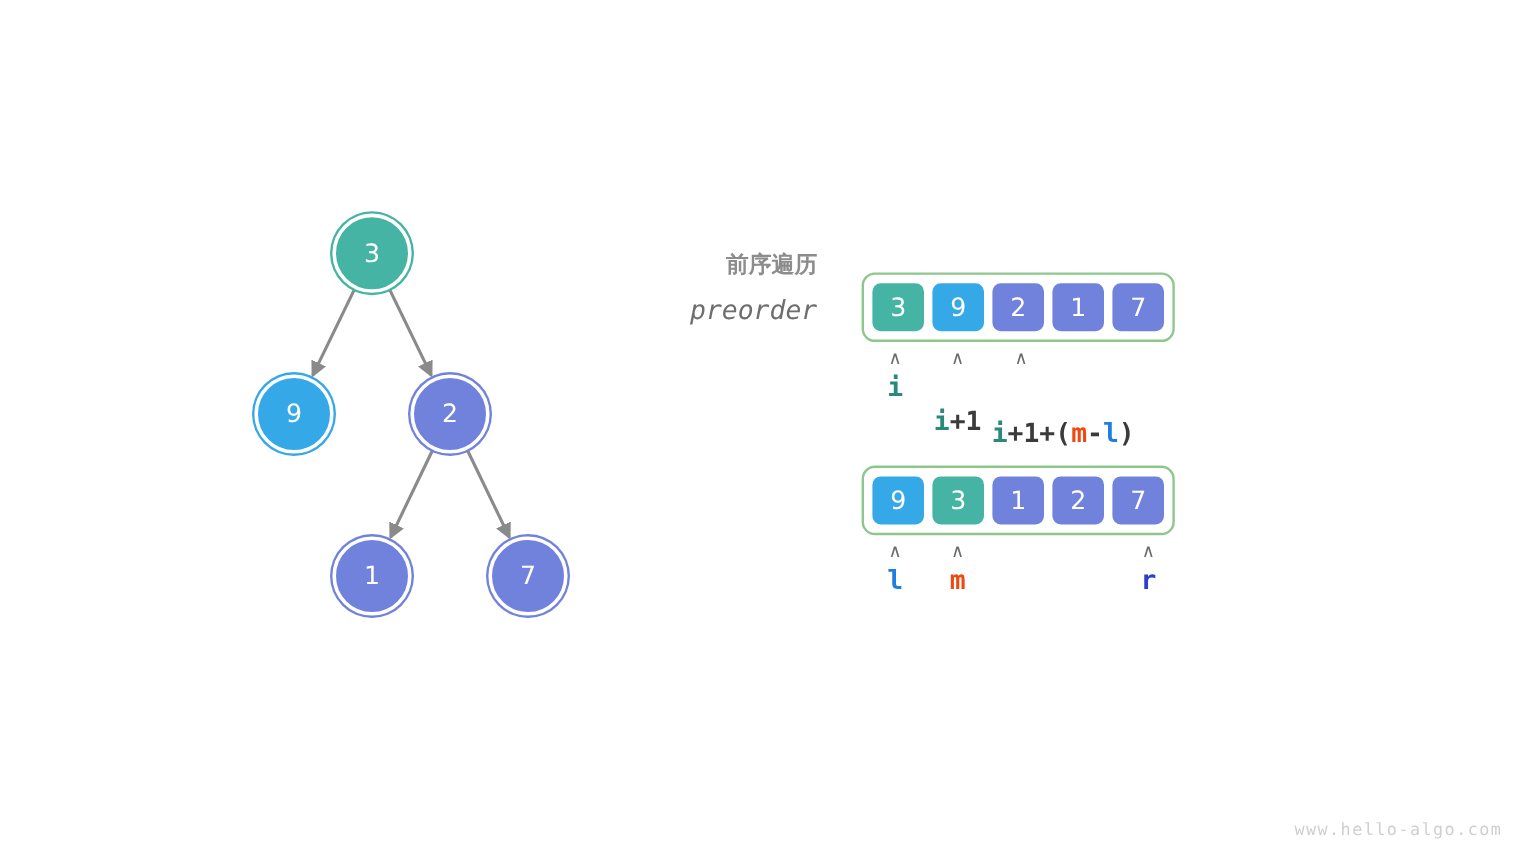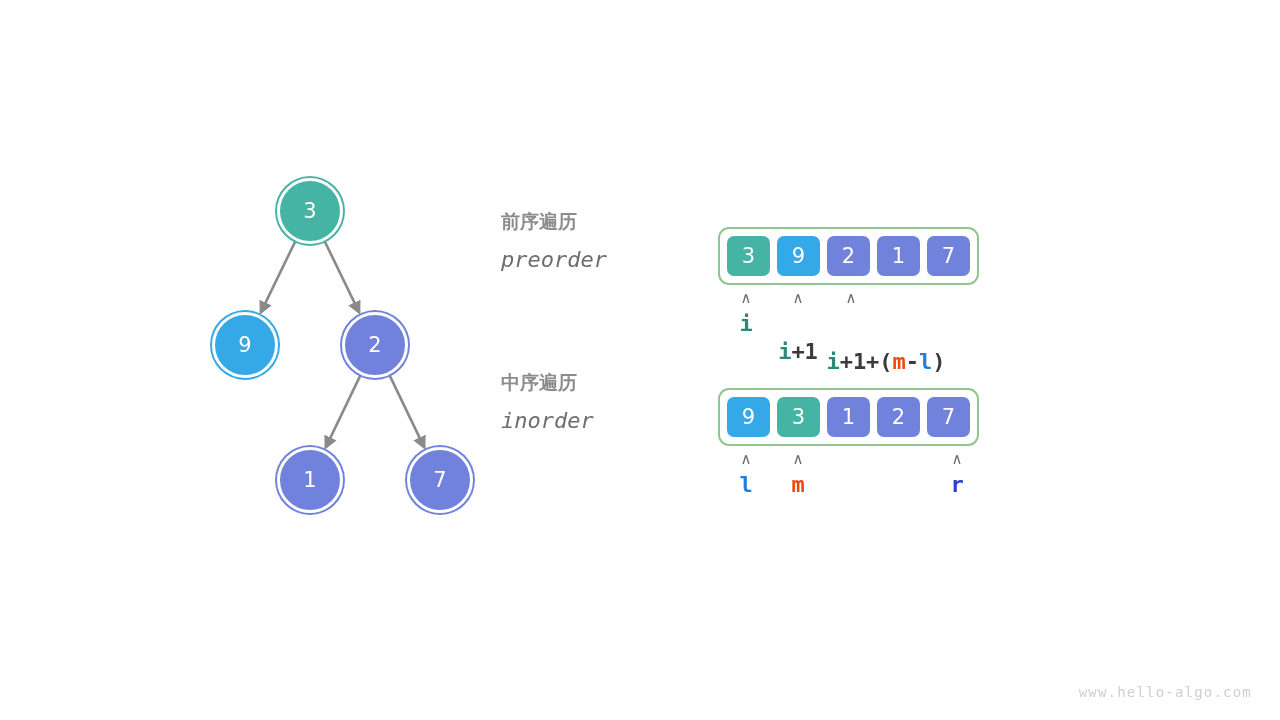--- a/index.html
+++ b/index.html
@@ -67,21 +67,21 @@
     left: 0;
     top: 0;
     width: 1280px;
     height: 720px;
   }
   .seq-labels {
     position: absolute;
     right: 16px;
     top: 0;
     width: 180px;
-    text-align: left;
+    text-align: right;
     color: #8a8a8a;
   }
   .seq-label-cn {
     font-size: 19px;
     font-weight: bold;
     font-family: "DejaVu Sans", "Liberation Sans", sans-serif;
     line-height: 1;
     color: #8c8c8c;
     white-space: nowrap;
   }
@@ -217,24 +217,20 @@
         </div>
       </div>
       <div class="markers" style="left: 0px; top: 0px; width: 1280px; height: 720px;">
         <div class="marker-caret" style="left: 746px; top: 291px; color: rgb(107, 107, 107);">∧</div>
         <div class="marker-text" style="left: 746px; top: 313px;"><span style="color: rgb(42, 138, 122);">i</span></div>
         <div class="marker-caret" style="left: 798px; top: 291px; color: rgb(107, 107, 107);">∧</div>
         <div class="marker-text" style="left: 798px; top: 313px; margin-top: 28px;"><span style="color: rgb(42, 138, 122);">i</span><span style="color: rgb(59, 59, 59);">+1</span></div>
         <div class="marker-caret" style="left: 851px; top: 291px; color: rgb(107, 107, 107);">∧</div>
         <div class="marker-text" style="left: 886px; top: 303px; margin-top: 48px;"><span style="color: rgb(42, 138, 122);">i</span><span style="color: rgb(59, 59, 59);">+1+(</span><span style="color: rgb(240, 73, 15);">m</span><span style="color: rgb(59, 59, 59);">-</span><span style="color: rgb(30, 127, 224);">l</span><span style="color: rgb(59, 59, 59);">)</span></div>
       </div>
-      <div class="seq-labels" style="position: absolute; left: 501px; top: 373px;">
-        <div class="seq-label-cn">中序遍历</div>
-        <div class="seq-label-en">inorder</div>
-      </div>
       <div class="array-box" style="left: 718px; top: 388px; border-color: rgb(142, 199, 142);">
         <div class="array-cell" style="background: rgb(53, 168, 232);">
           <span>9</span>
         </div>
         <div class="array-cell" style="background: rgb(69, 180, 164);">
           <span>3</span>
         </div>
         <div class="array-cell" style="background: rgb(113, 130, 221);">
           <span>1</span>
         </div>

